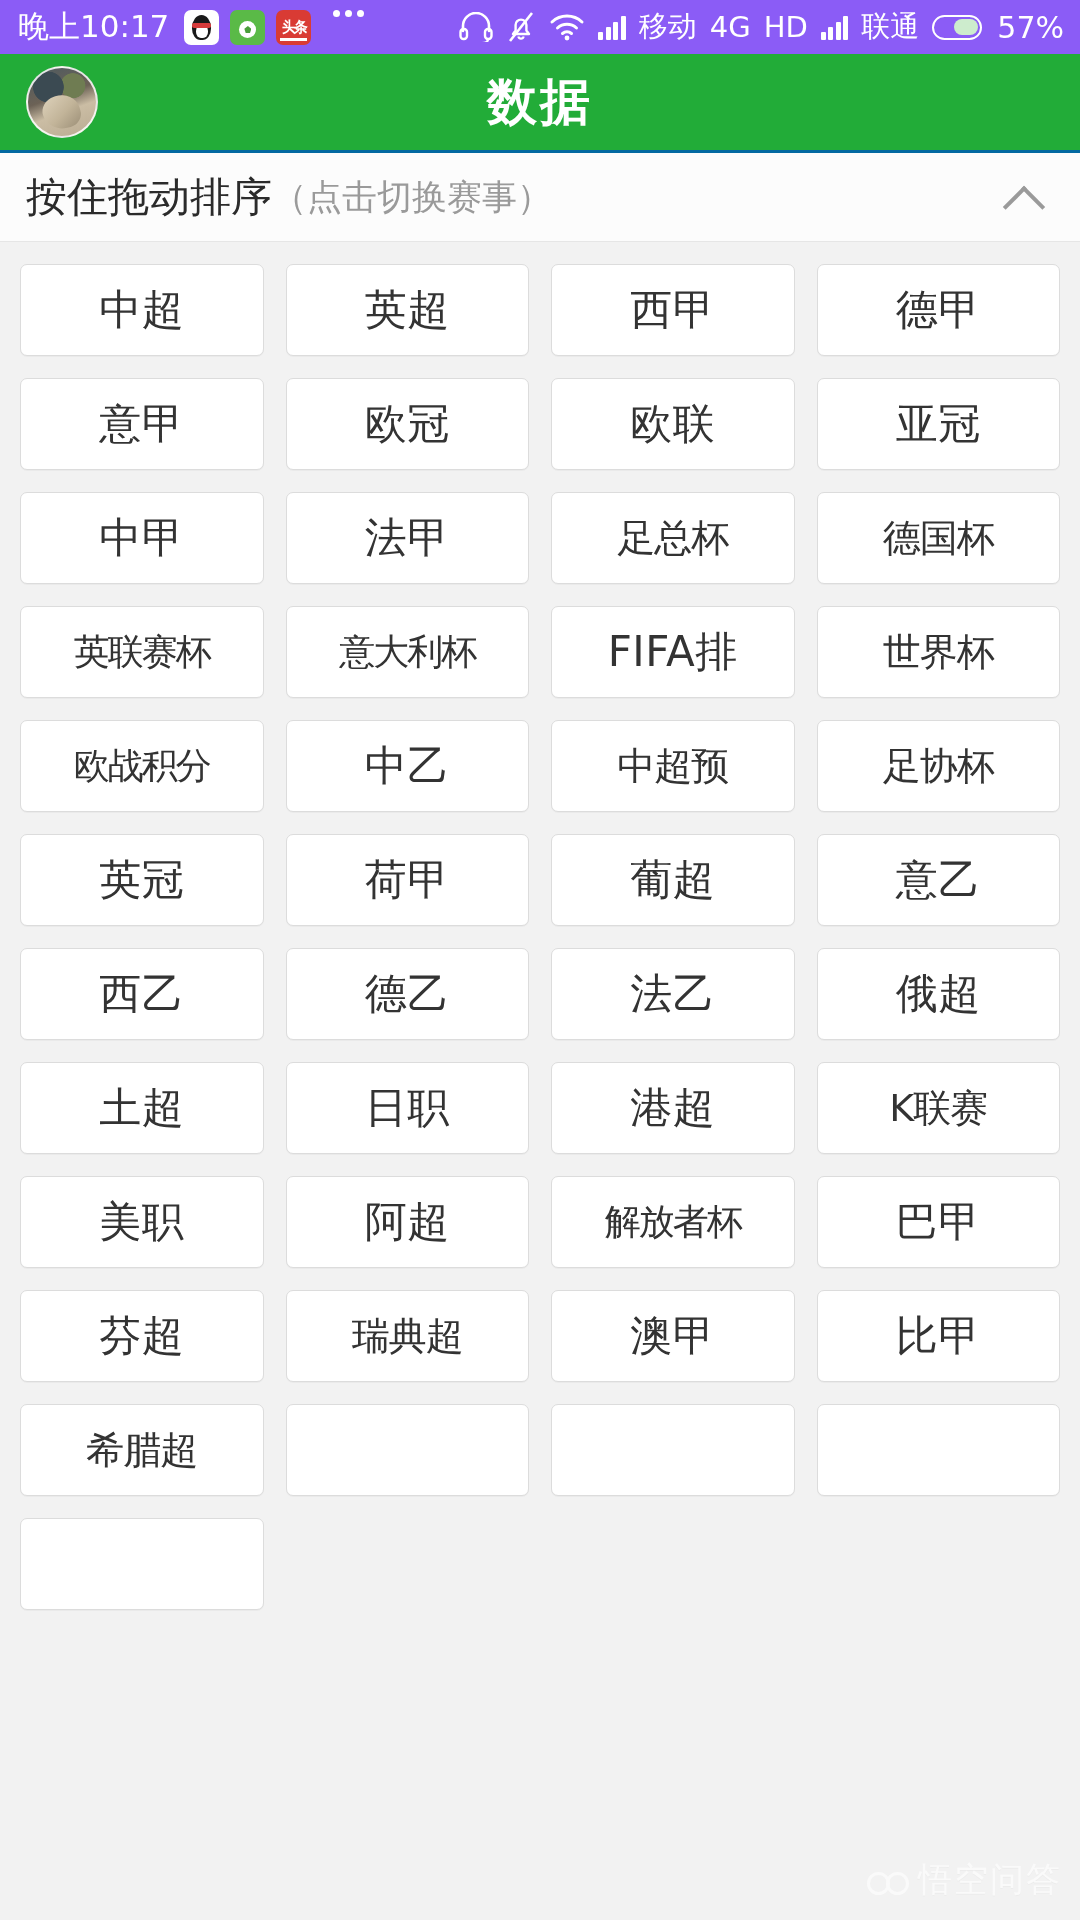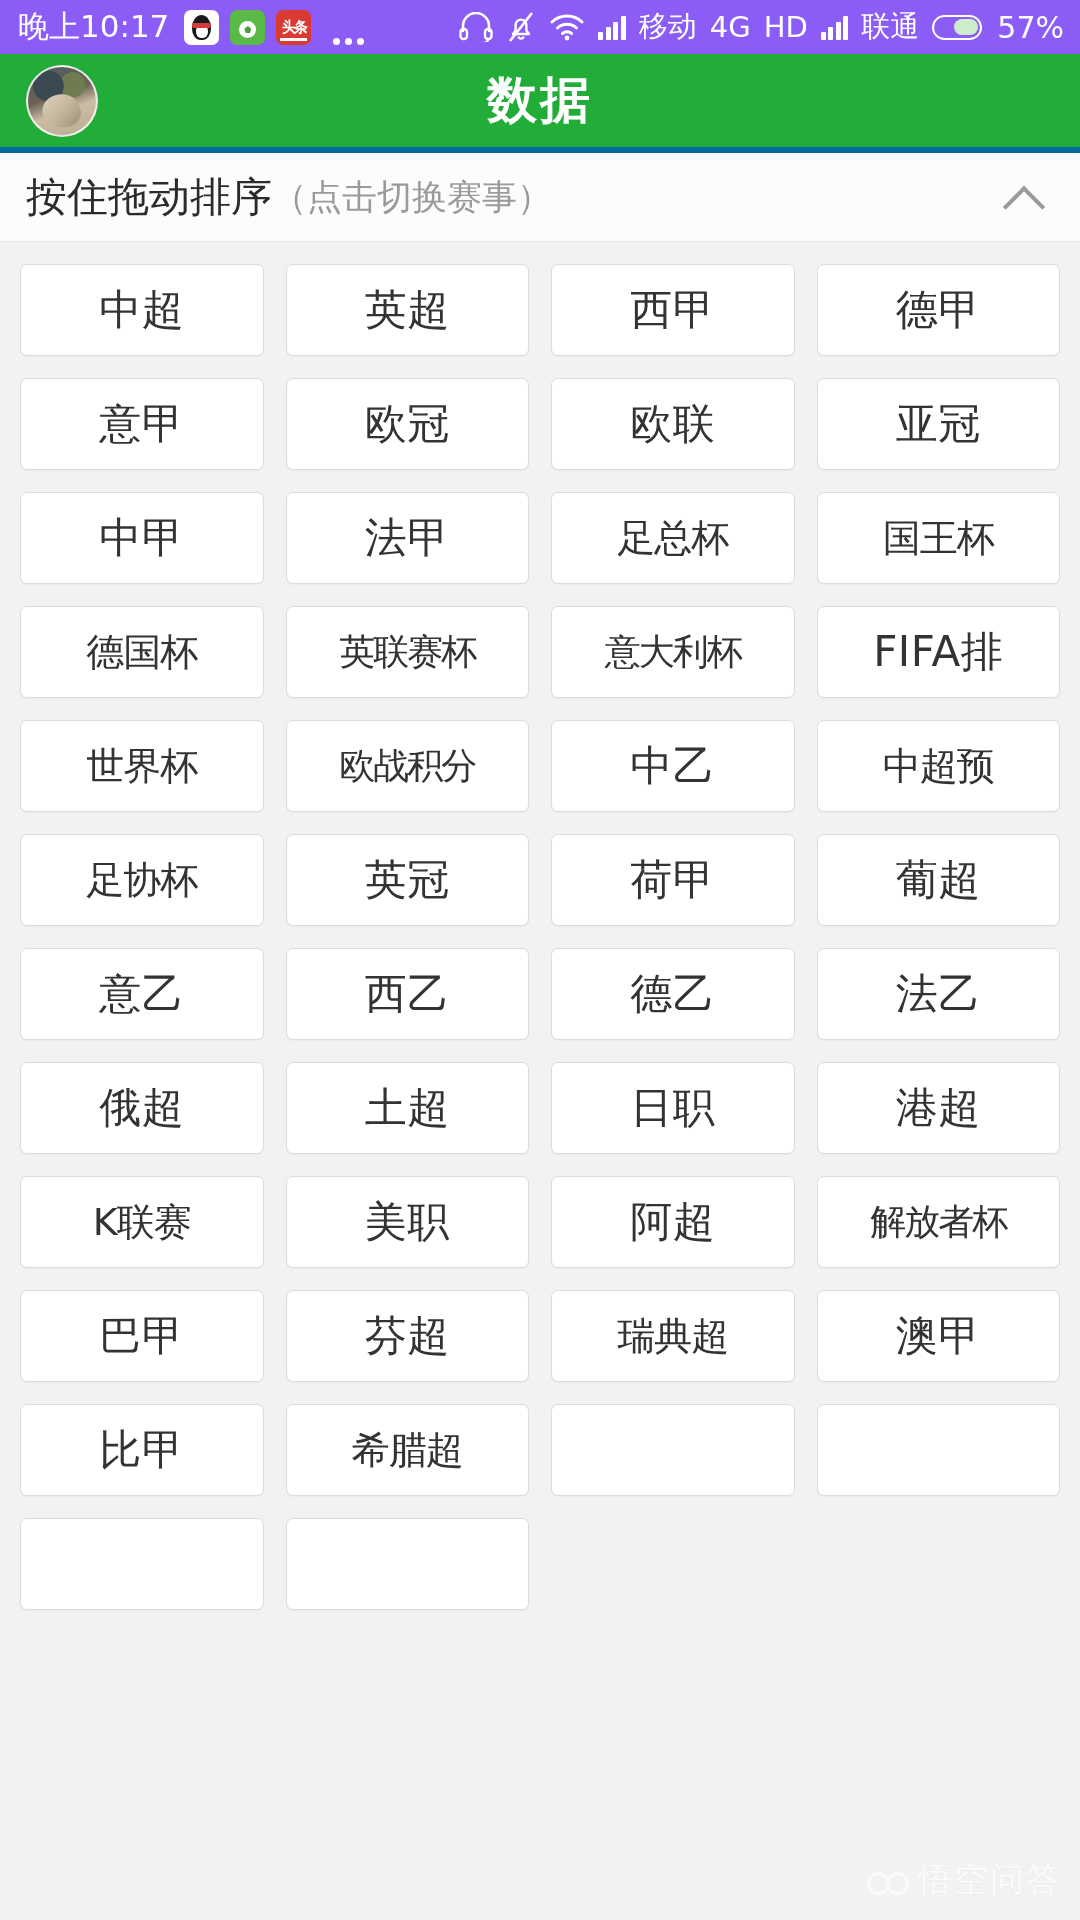--- a/index.html
+++ b/index.html
@@ -21,21 +21,21 @@
     padding: 0 16px 0 18px;
     color: #ffffff;
     gap: 0;
   }
   .sb-time {
     font-size: 31px;
     letter-spacing: 0px;
     white-space: nowrap;
     font-weight: 400;
   }
-  .sb-left-icons { display: flex; align-items: flex-end; gap: 11px; margin-left: 15px; }
+  .sb-left-icons { display: flex; align-items: flex-start; gap: 11px; margin-left: 15px; }
   .app-badge {
     width: 35px; height: 35px;
     border-radius: 7px;
     display: flex; align-items: center; justify-content: center;
     overflow: hidden;
     position: relative;
     flex: 0 0 auto;
   }
   .badge-qq { background: #ffffff; }
   .badge-qq .peng {
@@ -125,21 +125,21 @@
   .bars i:nth-child(3) { height: 18px; }
   .bars i:nth-child(4) { height: 24px; }
 
   
   .app-header {
     height: 99px;
     background: #22ac38;
     position: relative;
     display: flex;
     align-items: center;
-    border-bottom: 6px solid #0369a1;
+    border-bottom: 3px solid #0369a1;
   }
   .avatar {
     position: absolute;
     left: 26px;
     width: 72px; height: 72px;
     border-radius: 50%;
     border: 2px solid rgba(255,255,255,0.85);
     overflow: hidden;
     background: #5a6b6e;
     background-image:
@@ -352,21 +352,20 @@
       <div class="tag">英超</div>
       <div class="tag">西甲</div>
       <div class="tag">德甲</div>
       <div class="tag">意甲</div>
       <div class="tag">欧冠</div>
       <div class="tag">欧联</div>
       <div class="tag">亚冠</div>
       <div class="tag">中甲</div>
       <div class="tag">法甲</div>
       <div class="tag long">足总杯</div>
-      <div class="tag long">国王杯</div>
       <div class="tag long">德国杯</div>
       <div class="tag xlong">英联赛杯</div>
       <div class="tag xlong">意大利杯</div>
       <div class="tag">FIFA排</div>
       <div class="tag long">世界杯</div>
       <div class="tag xlong">欧战积分</div>
       <div class="tag">中乙</div>
       <div class="tag long">中超预</div>
       <div class="tag long">足协杯</div>
       <div class="tag">英冠</div>

